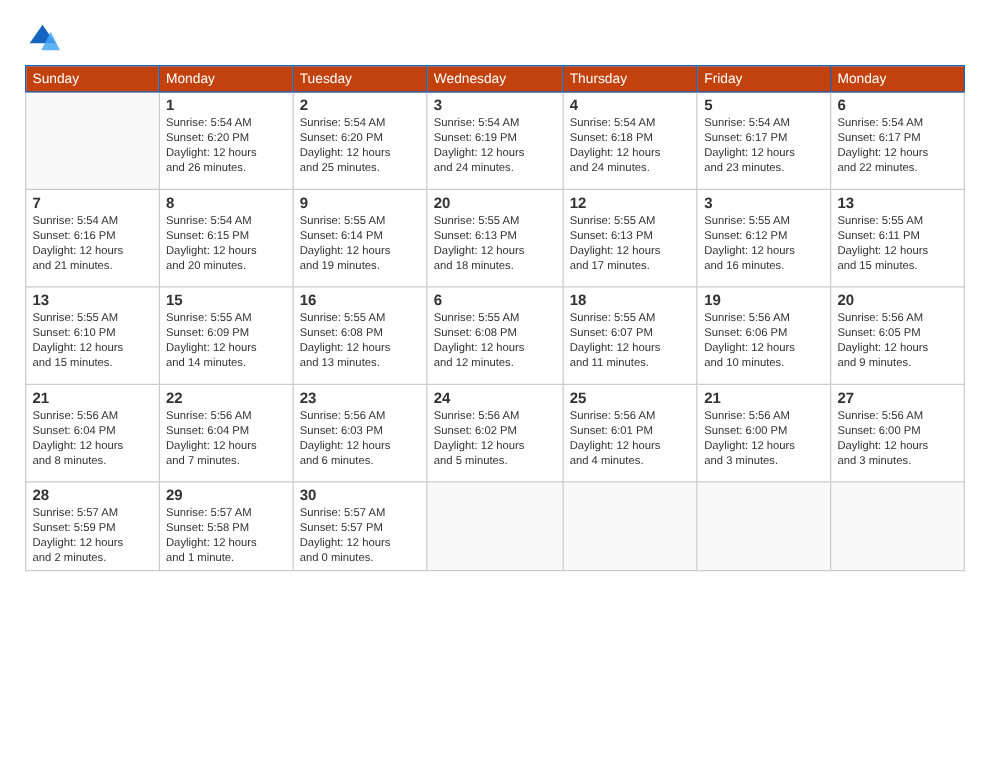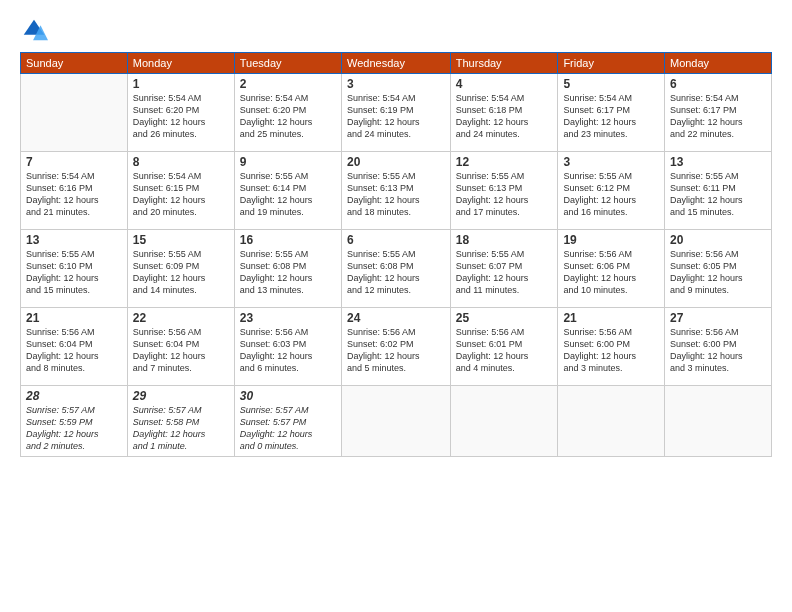--- a/index.html
+++ b/index.html
@@ -89,21 +89,20 @@
     .day-info {
       font-size: 9px;
       color: #333;
       line-height: 1.35;
     }
     .empty-cell {
       background: #f9f9f9;
     }
     tr:last-child td {
       height: 65px;
-      font-style: italic;
     }
   </style>
 </head>
 <body>
 
 <div class="page">
   <div class="header">
     <div class="logo">
       <svg class="logo-icon" viewBox="0 0 30 30">
         <polygon points="15,4 26,20 4,20" fill="#1565c0"></polygon>

